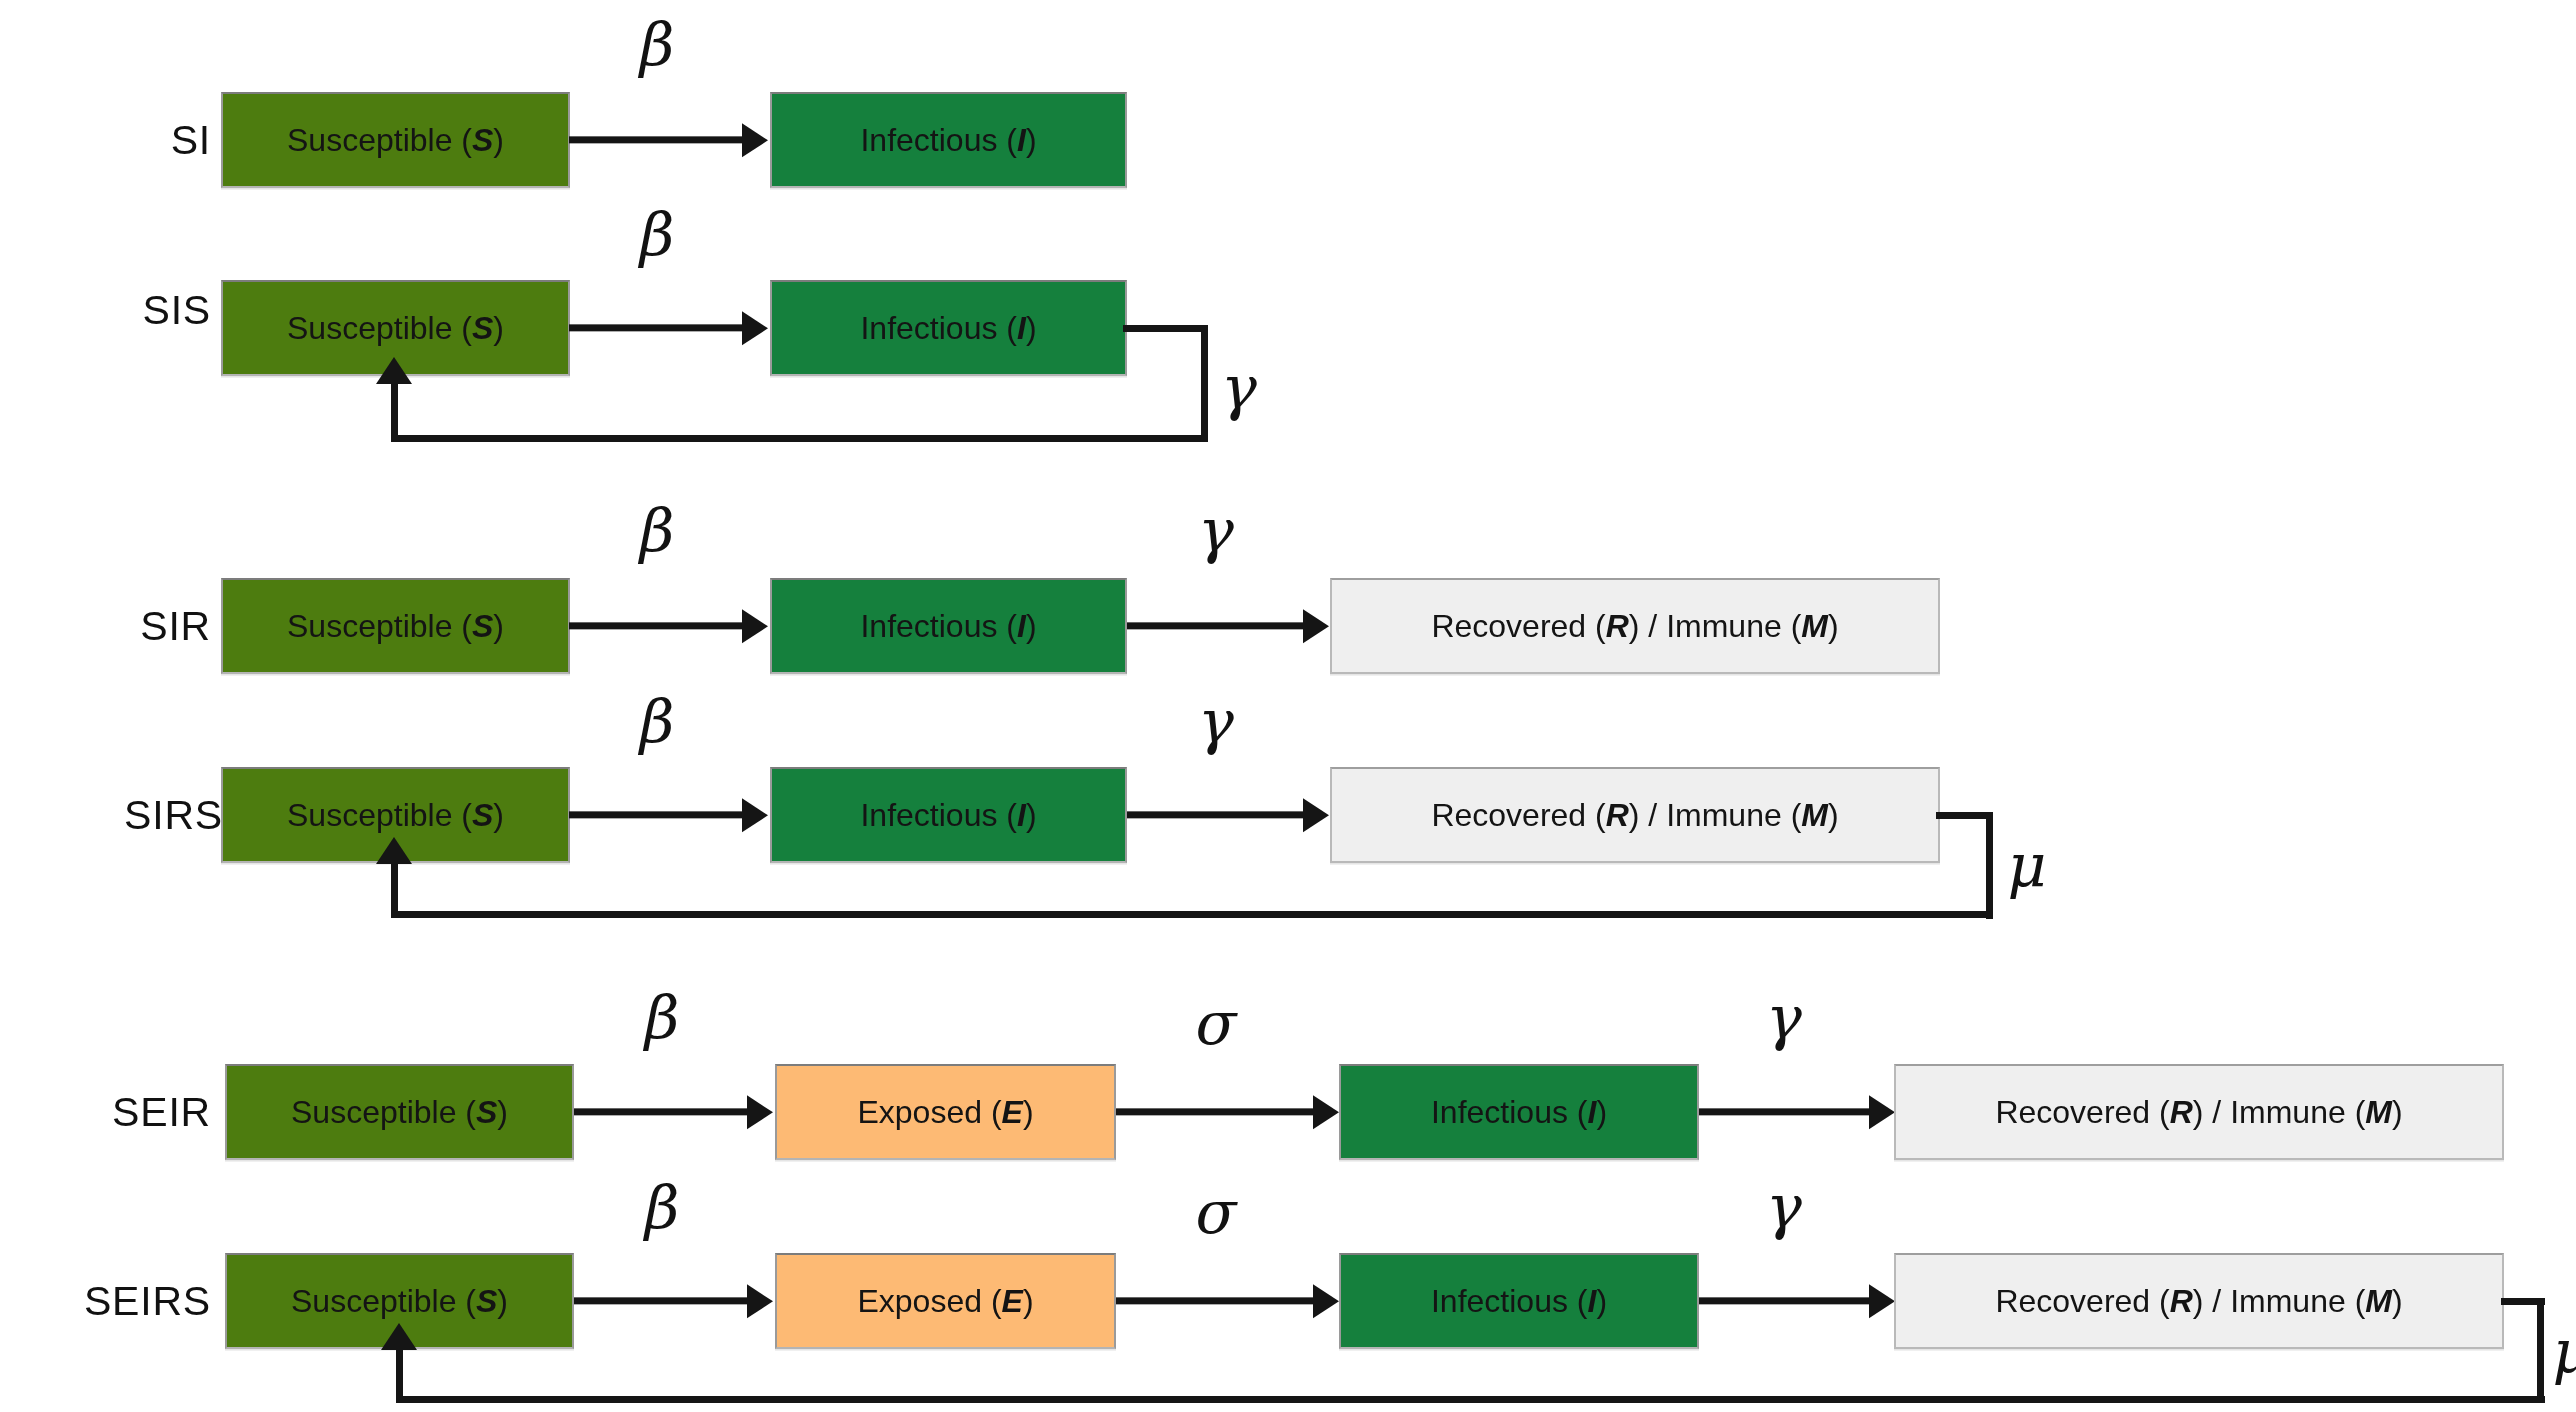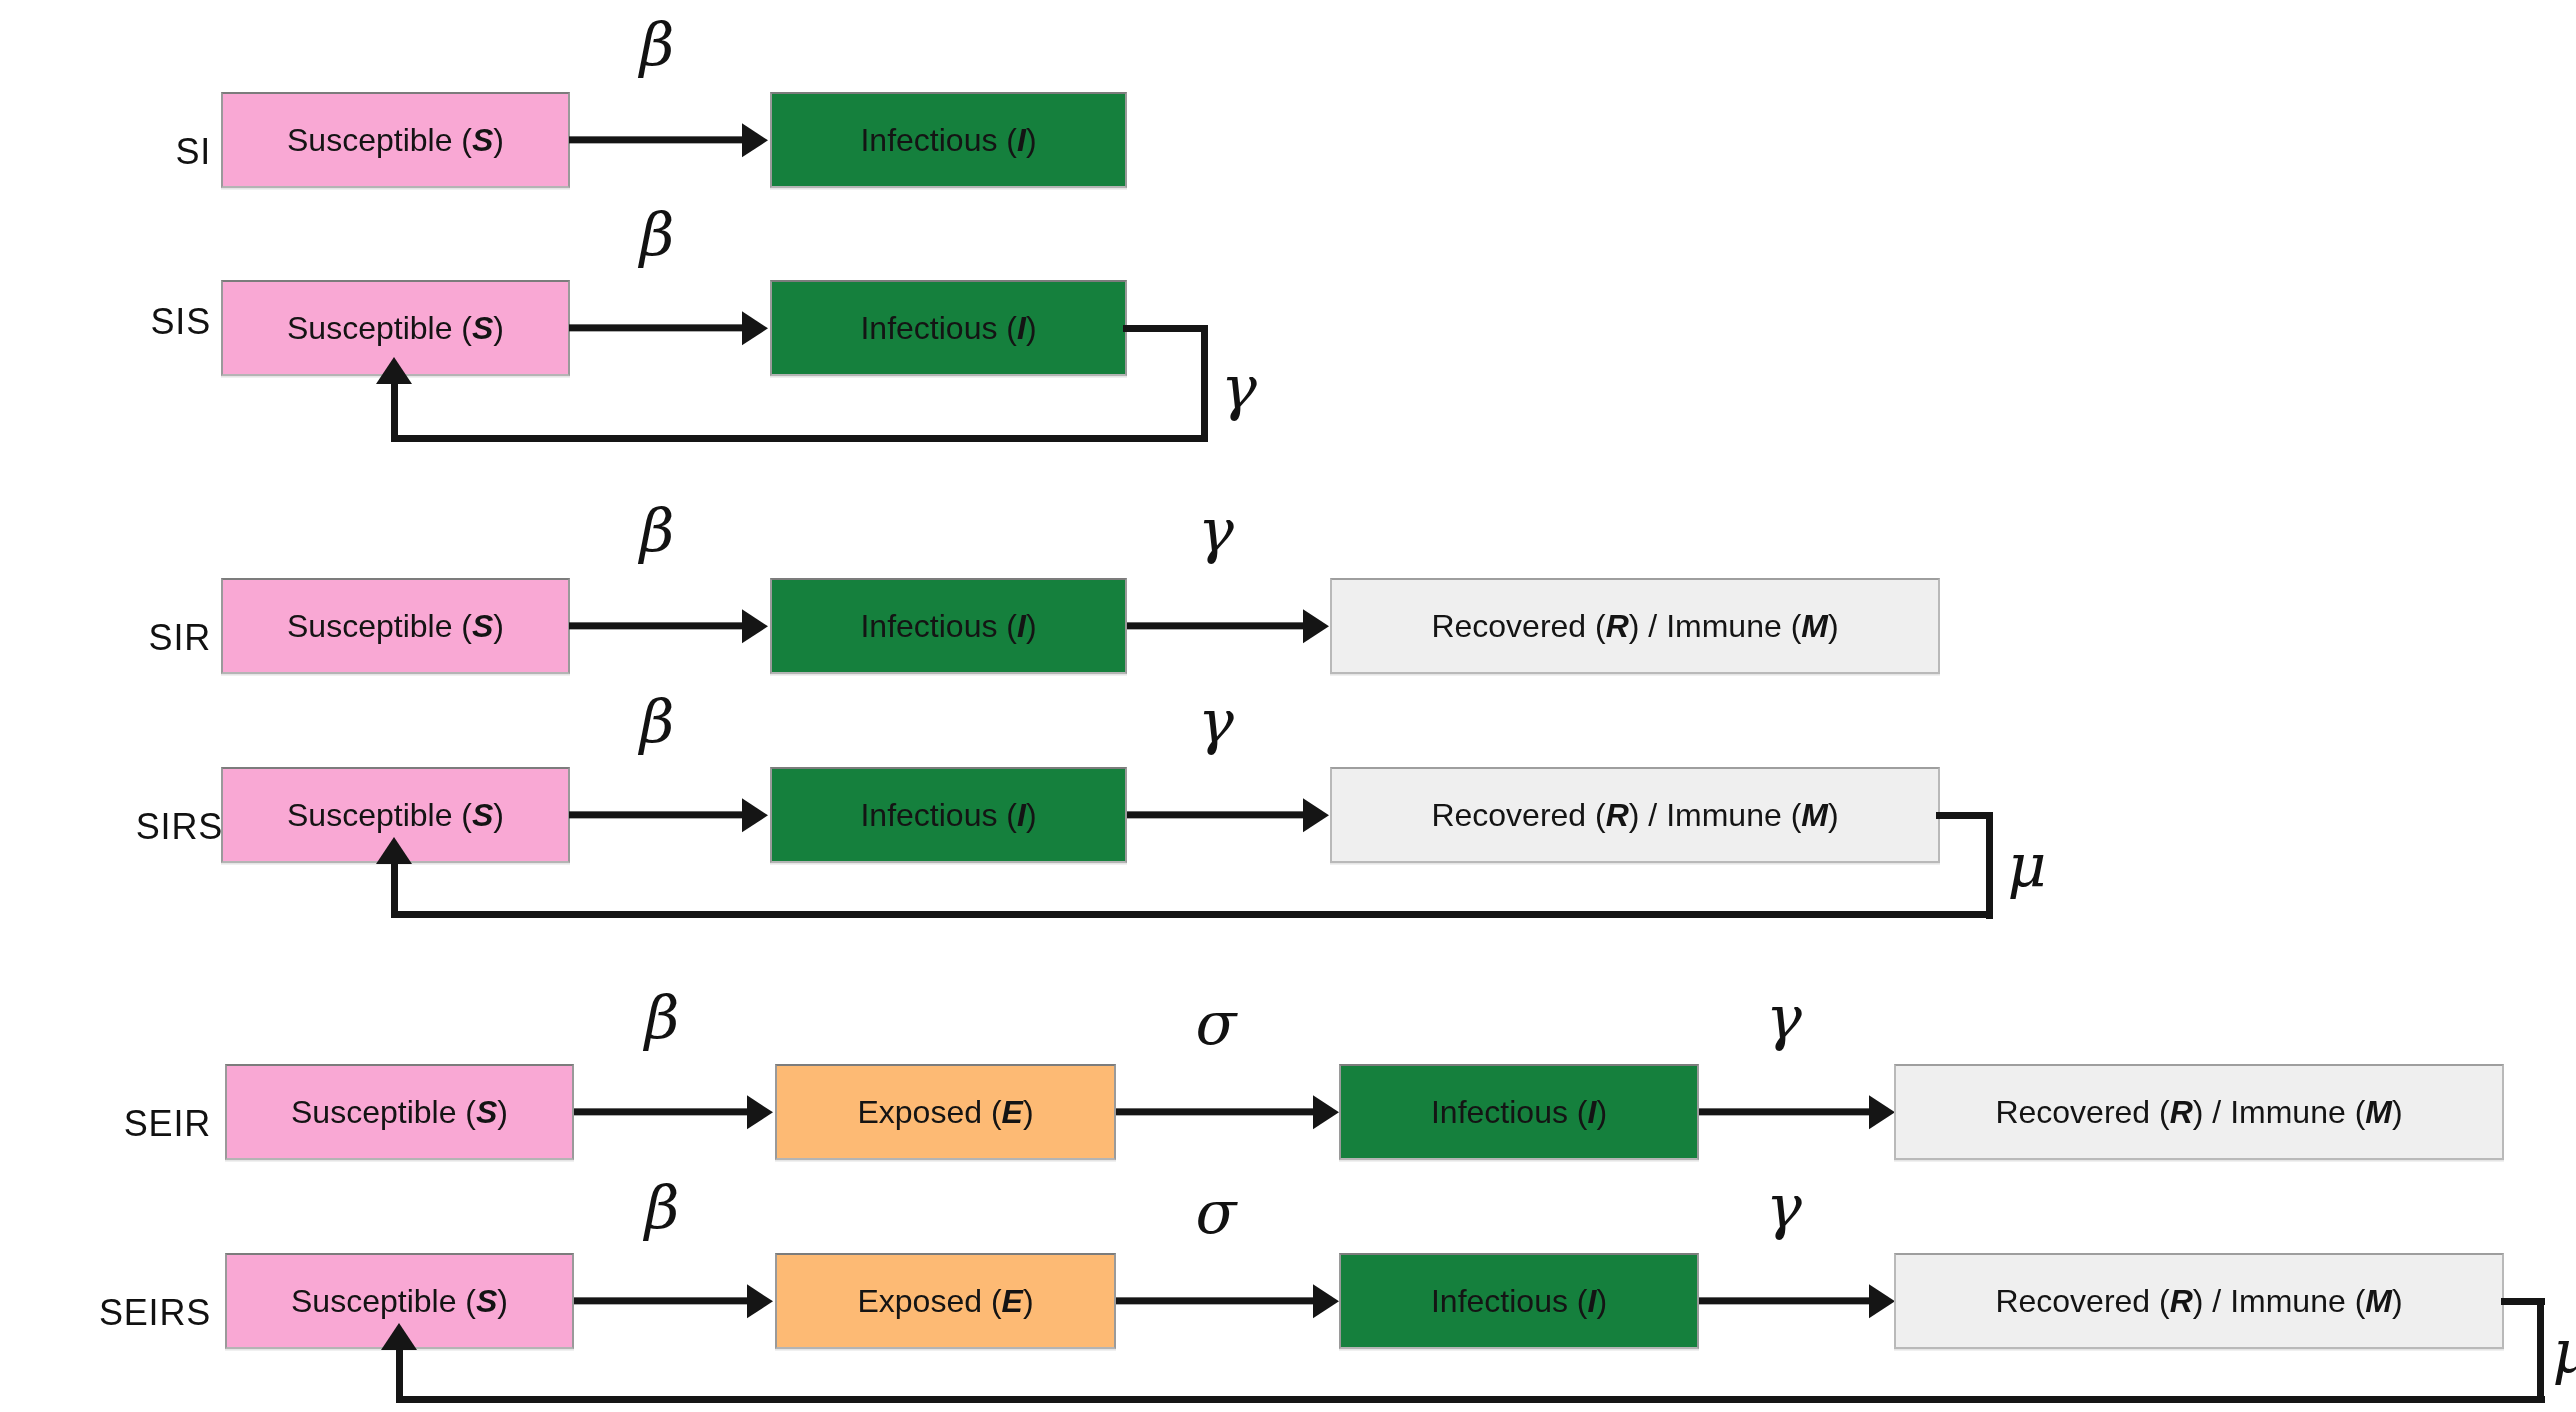--- a/index.html
+++ b/index.html
@@ -6,48 +6,47 @@
   body{
     width:2576px;height:1412px;position:relative;overflow:hidden;
     font-family:"Liberation Sans", sans-serif;
     -webkit-font-smoothing:antialiased;
   }
   #stage{position:absolute;left:0;top:0;width:2576px;height:1412px;}
 
   
   .row-label{
     position:absolute;
-    font-size:36px;
+    font-size:41px;
     color:#111111;
     letter-spacing:0.8px;
     white-space:nowrap;
     text-align:right;
     transform:translateY(-50%);
     font-weight:400;
-    margin-top:12px;
   }
 
   
   .box{
     position:absolute;
     box-sizing:border-box;
     border:2.4px solid #9a9a9a;
     border-top-color:#7c7c7c;
     border-bottom-color:#b4b4b4;
     display:flex;align-items:center;justify-content:center;
     font-size:32px;
     color:#141414;
     white-space:nowrap;
     transform:translateY(-50%);
     box-shadow:0 1.6px 0 rgba(0,0,0,0.10);
   }
   .box .lbl{pointer-events:none;}
   .box i{font-style:italic;font-weight:700;}
 
-  .box.susceptible{background:#f9a8d4;}
+  .box.susceptible{background:#4d7c0f;}
   .box.infectious {background:#15803d;}
   .box.exposed    {background:#fdba74;}
   .box.recovered  {background:#efefef;border-color:#b9b9b9;border-top-color:#9e9e9e;}
 
   
   .arrow{
     position:absolute;
     height:7.3px;
     background:#151515;
     transform:translateY(-50%);

